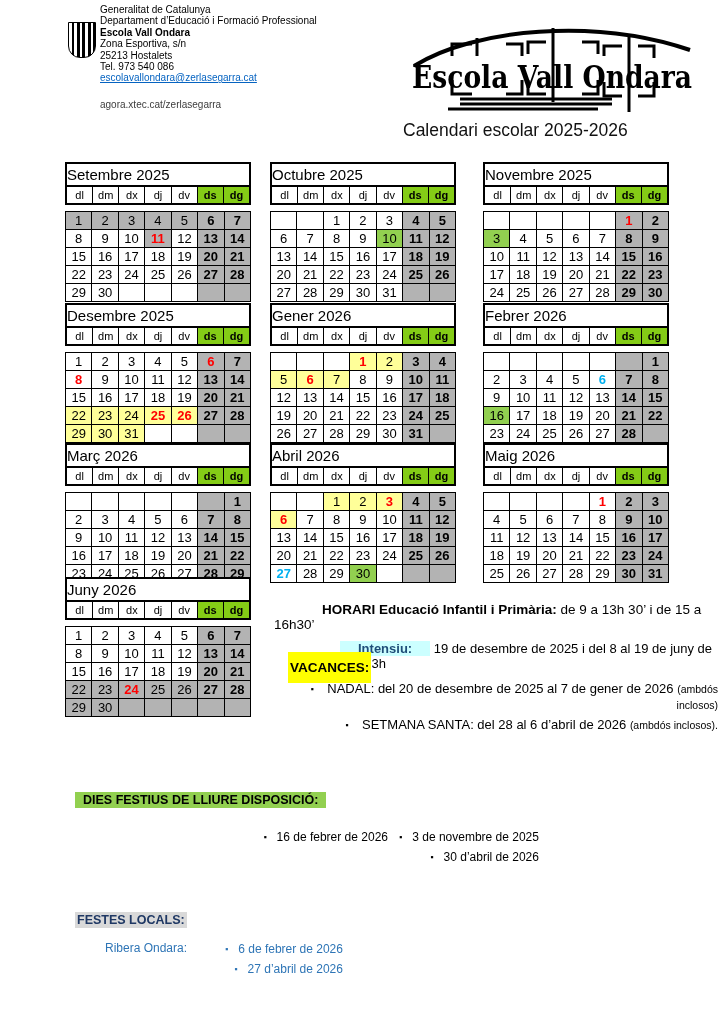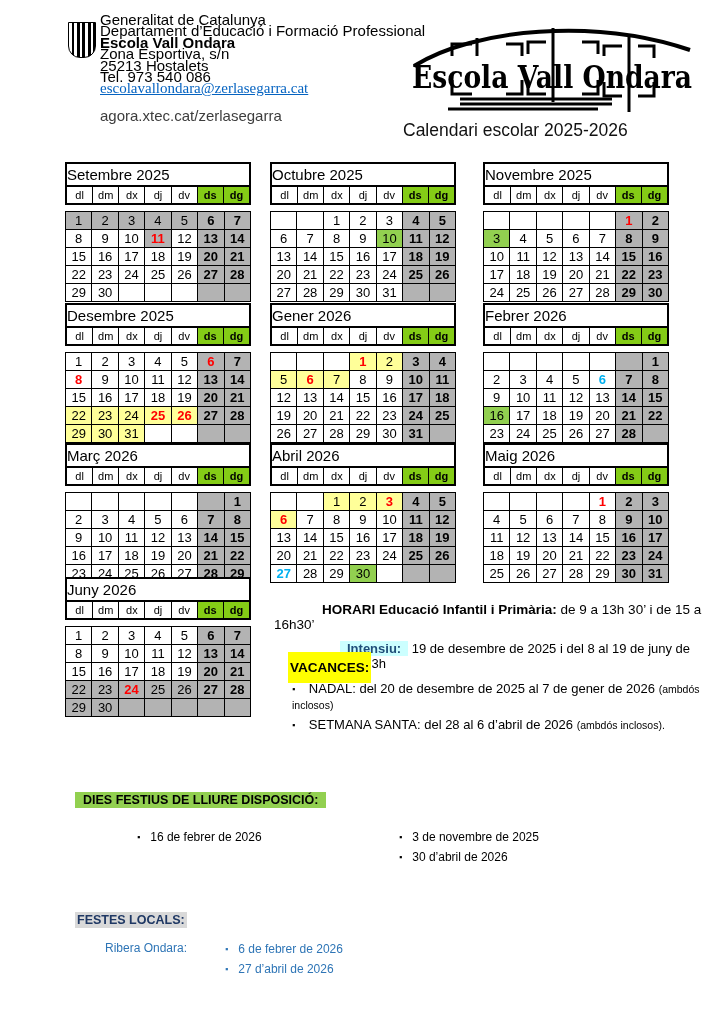--- a/index.html
+++ b/index.html
@@ -3,23 +3,23 @@
 <meta charset="utf-8">
 <style>
   html,body{margin:0;padding:0;background:#fff;}
   .page{position:relative;width:724px;height:1024px;background:#fff;overflow:hidden;
         font-family:"Liberation Sans",sans-serif;color:#000;}
 
   
   .senyera{position:absolute;left:68px;top:22px;width:26px;height:34px;
            border:1.5px solid #000;border-radius:0 0 12px 12px;
            background:repeating-linear-gradient(90deg,#fff 0 2.5px,#000 2.5px 5.5px);}
-  .lh{position:absolute;left:100px;top:14px;font-size:15px;line-height:11.4px;}
+  .lh{position:absolute;left:100px;top:4px;font-size:10px;line-height:11.4px;}
   .lh .bold{font-weight:bold;}
-  .lh a{color:#0563c1;text-decoration:underline;font-family:Liberation Serif, serif;}
+  .lh a{color:#0563c1;text-decoration:underline;}
   .lh .site{margin-top:15px;color:#3d3d3d;}
 
   
   .logo{position:absolute;left:400px;top:10px;}
   .doc-title{position:absolute;left:403px;top:120px;font-size:17.5px;color:#111;}
 
   
   .cal{position:absolute;width:186px;}
   .cal-head{border:2px solid #000;background:#fff;}
   .cal-title{font-size:15px;line-height:21px;border-bottom:2px solid #000;}
@@ -34,25 +34,25 @@
   td.bg-yellow{background:#ffff99;}
   td.c-red{color:#ff0000;}
   td.c-cyan{color:#00b0f0;}
   td.bold{font-weight:bold;}
   td.nob{border:none;background:transparent;}
 
   
   .horari{position:absolute;left:274px;top:602px;width:446px;font-size:13.5px;}
   .horari .lbl{font-weight:bold;margin-left:48px;}
   .intensiu{margin-top:9px;margin-left:18px;font-size:13px;}
-  .intensiu .lbl{font-weight:bold;color:#1f4e79;background:#ccffff;padding:0 7px;}
+  .intensiu .lbl{font-weight:bold;color:#1f4e79;background:#ccffff;padding:0 18px;}
 
   .vacances{position:absolute;left:288px;top:660px;width:430px;font-size:13px;}
   .vacances .lbl{font-weight:bold;font-size:13.5px;background:#ffff00;padding:8px 2px;}
-  .blist{list-style:none;margin:6px 0 0 0;padding:0;}
+  .blist{list-style:none;margin:6px 0 0 0;padding:0;text-align:right;}
   .blist li{margin:0 0 4px 4px;line-height:16px;}
   .blist li::before{content:"▪";font-size:9px;vertical-align:1px;margin-right:10px;}
   .note{font-size:10.5px;}
 
   .dies{position:absolute;left:75px;top:793px;width:580px;font-size:12px;}
   .dies .lbl{font-weight:bold;font-size:12.5px;background:#92d050;padding:1px 8px;}
   .dies .cols{display:flex;margin-top:16px;}
   .dies .col1{margin-left:58px;width:255px;}
   .dies .col2{margin-left:7px;}
 

